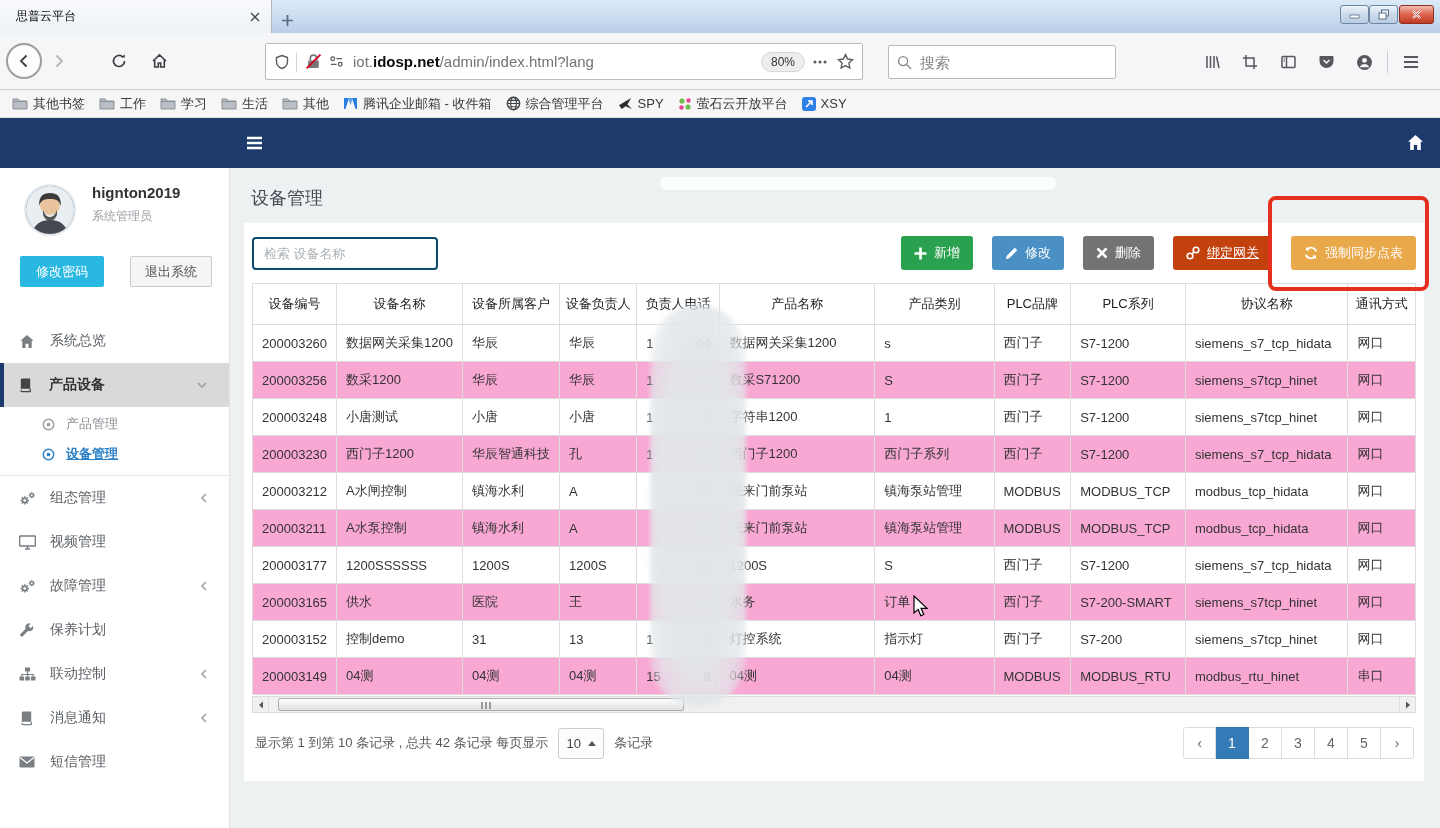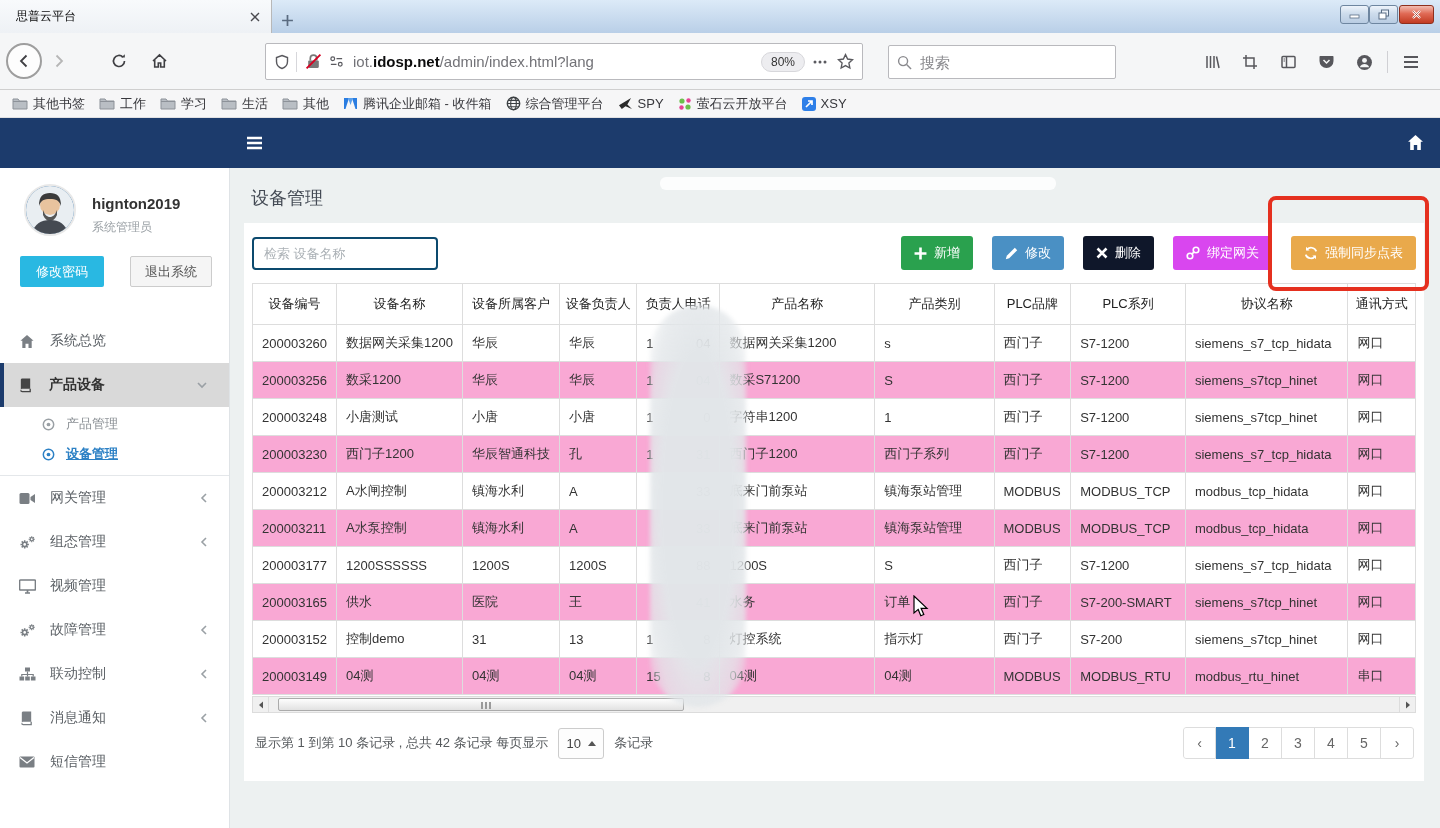--- a/index.html
+++ b/index.html
@@ -36,21 +36,21 @@
   .bm { display:flex; align-items:center; margin-right:14px; font-size:13px; color:#38383d; }
   .bm .bmic { margin-right:5px; display:flex; }
 
   
   .app-navbar { height:50px; background:#1c3b6c; position:relative; }
   .app-navbar .burger { position:absolute; left:246px; top:18px; }
   .app-navbar .home { position:absolute; right:16px; top:16px; color:#fff; }
   .app-body { display:flex; height:660px; }
 
   .sidebar { width:230px; background:#ffffff; border-right:1px solid #dfe3e6; position:relative; }
-  .user-panel { display:flex; padding:16px 14px 6px 24px; align-items:flex-end; }
+  .user-panel { display:flex; padding:16px 14px 6px 24px; align-items:flex-start; }
   .avatar { width:52px; height:52px; border-radius:50%; background:#2d6da3; overflow:hidden; flex:none; border:2px solid #e8e8e8; }
   .user-meta { margin-left:16px; }
   .user-name { font-size:15px; font-weight:bold; color:#333; }
   .user-role { font-size:12px; color:#9aa0a5; margin-top:7px; }
   .user-actions { display:flex; padding:14px 0 0 20px; }
   .btn-pw { width:84px; height:31px; background:#29b8e2; color:#fff; font-size:13px; border:none; border-radius:2px; }
   .btn-logout { width:82px; height:31px; background:#f5f5f5; color:#555; font-size:13px; border:1px solid #ccc; border-radius:2px; margin-left:26px; }
   .menu { margin-top:32px; }
   .m-item { height:44px; display:flex; align-items:center; padding-left:19px; color:#5c6166; font-size:14px; position:relative; }
   .m-item .mi { width:18px; margin-right:13px; display:flex; color:#7a7f84; }
@@ -426,80 +426,74 @@
                 <svg width="13" height="13" viewBox="0 0 14 14">
                   <circle cx="7" cy="7" r="5.6" fill="none" stroke="currentColor" stroke-width="1.6"></circle>
                   <circle cx="7" cy="7" r="2" fill="currentColor"></circle>
                 </svg>
               </span>
             <span class="label">设备管理</span>
           </div>
         </div>
         <div class="m-item">
           <span class="mi">
-              <svg width="17" height="13" viewBox="0 0 17 13">
-                <rect x="0.5" y="1" width="10" height="11" rx="1.5" fill="currentColor"></rect>
-                <path d="M11.5 5L16 2v9l-4.5-3z" fill="currentColor"></path>
-              </svg>
-            </span>
-          <span class="label">网关管理</span>
+              <svg width="17" height="15" viewBox="0 0 18 16">
+                <g fill="currentColor">
+                  <circle cx="6" cy="10" r="3"></circle>
+                  <path d="M6 5.5v9M1.5 10h9M2.8 6.8l6.4 6.4M9.2 6.8l-6.4 6.4" stroke="currentColor" stroke-width="1.6"></path>
+                  <circle cx="6" cy="10" r="1.4" fill="#fff"></circle>
+                  <circle cx="13.5" cy="4.5" r="2.2"></circle>
+                  <path d="M13.5 1.2v6.6M10.2 4.5h6.6M11.2 2.2l4.6 4.6M15.8 2.2l-4.6 4.6" stroke="currentColor" stroke-width="1.2"></path>
+                  <circle cx="13.5" cy="4.5" r="1" fill="#fff"></circle>
+                </g>
+              </svg>
+            </span>
+          <span class="label">组态管理</span>
           <span class="chev">
               <svg width="7" height="10" viewBox="0 0 7 10">
                 <path d="M6 1L2 5l4 4" fill="none" stroke="currentColor" stroke-width="1.6"></path>
               </svg>
             </span>
+        </div>
+        <div class="m-item">
+          <span class="mi">
+              <svg width="17" height="15" viewBox="0 0 17 15">
+                <rect x="0.5" y="1" width="16" height="10" rx="1" fill="none" stroke="currentColor" stroke-width="1.7"></rect>
+                <path d="M6 14h5M8.5 11v3" stroke="currentColor" stroke-width="1.7"></path>
+              </svg>
+            </span>
+          <span class="label">视频管理</span>
         </div>
         <div class="m-item">
           <span class="mi">
               <svg width="17" height="15" viewBox="0 0 18 16">
                 <g fill="currentColor">
                   <circle cx="6" cy="10" r="3"></circle>
                   <path d="M6 5.5v9M1.5 10h9M2.8 6.8l6.4 6.4M9.2 6.8l-6.4 6.4" stroke="currentColor" stroke-width="1.6"></path>
                   <circle cx="6" cy="10" r="1.4" fill="#fff"></circle>
                   <circle cx="13.5" cy="4.5" r="2.2"></circle>
                   <path d="M13.5 1.2v6.6M10.2 4.5h6.6M11.2 2.2l4.6 4.6M15.8 2.2l-4.6 4.6" stroke="currentColor" stroke-width="1.2"></path>
                   <circle cx="13.5" cy="4.5" r="1" fill="#fff"></circle>
                 </g>
               </svg>
             </span>
-          <span class="label">组态管理</span>
-          <span class="chev">
-              <svg width="7" height="10" viewBox="0 0 7 10">
-                <path d="M6 1L2 5l4 4" fill="none" stroke="currentColor" stroke-width="1.6"></path>
-              </svg>
-            </span>
-        </div>
-        <div class="m-item">
-          <span class="mi">
-              <svg width="17" height="15" viewBox="0 0 17 15">
-                <rect x="0.5" y="1" width="16" height="10" rx="1" fill="none" stroke="currentColor" stroke-width="1.7"></rect>
-                <path d="M6 14h5M8.5 11v3" stroke="currentColor" stroke-width="1.7"></path>
-              </svg>
-            </span>
-          <span class="label">视频管理</span>
-        </div>
-        <div class="m-item">
-          <span class="mi">
-              <svg width="17" height="15" viewBox="0 0 18 16">
-                <g fill="currentColor">
-                  <circle cx="6" cy="10" r="3"></circle>
-                  <path d="M6 5.5v9M1.5 10h9M2.8 6.8l6.4 6.4M9.2 6.8l-6.4 6.4" stroke="currentColor" stroke-width="1.6"></path>
-                  <circle cx="6" cy="10" r="1.4" fill="#fff"></circle>
-                  <circle cx="13.5" cy="4.5" r="2.2"></circle>
-                  <path d="M13.5 1.2v6.6M10.2 4.5h6.6M11.2 2.2l4.6 4.6M15.8 2.2l-4.6 4.6" stroke="currentColor" stroke-width="1.2"></path>
-                  <circle cx="13.5" cy="4.5" r="1" fill="#fff"></circle>
-                </g>
-              </svg>
-            </span>
           <span class="label">故障管理</span>
           <span class="chev">
               <svg width="7" height="10" viewBox="0 0 7 10">
                 <path d="M6 1L2 5l4 4" fill="none" stroke="currentColor" stroke-width="1.6"></path>
               </svg>
             </span>
+        </div>
+        <div class="m-item">
+          <span class="mi">
+              <svg width="15" height="15" viewBox="0 0 16 16">
+                <path d="M14.8 3.2a4 4 0 0 1-5.3 5.3L4 14a1.7 1.7 0 0 1-2.4-2.4L7.1 6A4 4 0 0 1 12.4.7L10 3.1l2.4 2.4z" fill="currentColor"></path>
+              </svg>
+            </span>
+          <span class="label">保养计划</span>
         </div>
         <div class="m-item">
           <span class="mi">
               <svg width="17" height="14" viewBox="0 0 17 14">
                 <rect x="6" y="0.5" width="5" height="4" fill="currentColor"></rect>
                 <rect x="0.5" y="9.5" width="4.6" height="4" fill="currentColor"></rect>
                 <rect x="6.2" y="9.5" width="4.6" height="4" fill="currentColor"></rect>
                 <rect x="11.9" y="9.5" width="4.6" height="4" fill="currentColor"></rect>
                 <path d="M8.5 4.5v3M2.8 9.5V7.5h11.4v2M8.5 7.5v2" fill="none" stroke="currentColor" stroke-width="1.2"></path>
               </svg>
@@ -555,29 +549,29 @@
               <span>新增</span>
             </button>
             <button class="tbtn" id="btn-edit" style="background: rgb(74, 144, 196);">
               <span class="bic">
                   <svg width="13" height="13" viewBox="0 0 13 13">
                     <path d="M0.8 12.2l1-3.4 8-8 2.4 2.4-8 8z" fill="#fff"></path>
                   </svg>
                 </span>
               <span>修改</span>
             </button>
-            <button class="tbtn" id="btn-delete" style="background: #0f172a; align-items: center;">
+            <button class="tbtn" id="btn-delete" style="background: #737373; align-items: center;">
               <span class="bic">
                   <svg width="12" height="12" viewBox="0 0 12 12">
                     <path d="M1.5 1.5l9 9M10.5 1.5l-9 9" stroke="#fff" stroke-width="2.6"></path>
                   </svg>
                 </span>
               <span>删除</span>
             </button>
-            <button class="tbtn" id="btn-bind" style="background: #d946ef;">
+            <button class="tbtn" id="btn-bind" style="background: #c2410c; text-decoration: underline;">
               <span class="bic">
                   <svg width="14" height="14" viewBox="0 0 14 14">
                     <circle cx="4" cy="10" r="2.8" fill="none" stroke="#fff" stroke-width="1.6"></circle>
                     <circle cx="10" cy="4" r="2.8" fill="none" stroke="#fff" stroke-width="1.6"></circle>
                     <path d="M5.6 8.4l2.8-2.8" stroke="#fff" stroke-width="1.8"></path>
                   </svg>
                 </span>
               <span>绑定网关</span>
             </button>
             <button class="tbtn" id="btn-sync" style="background: rgb(233, 169, 75);">

